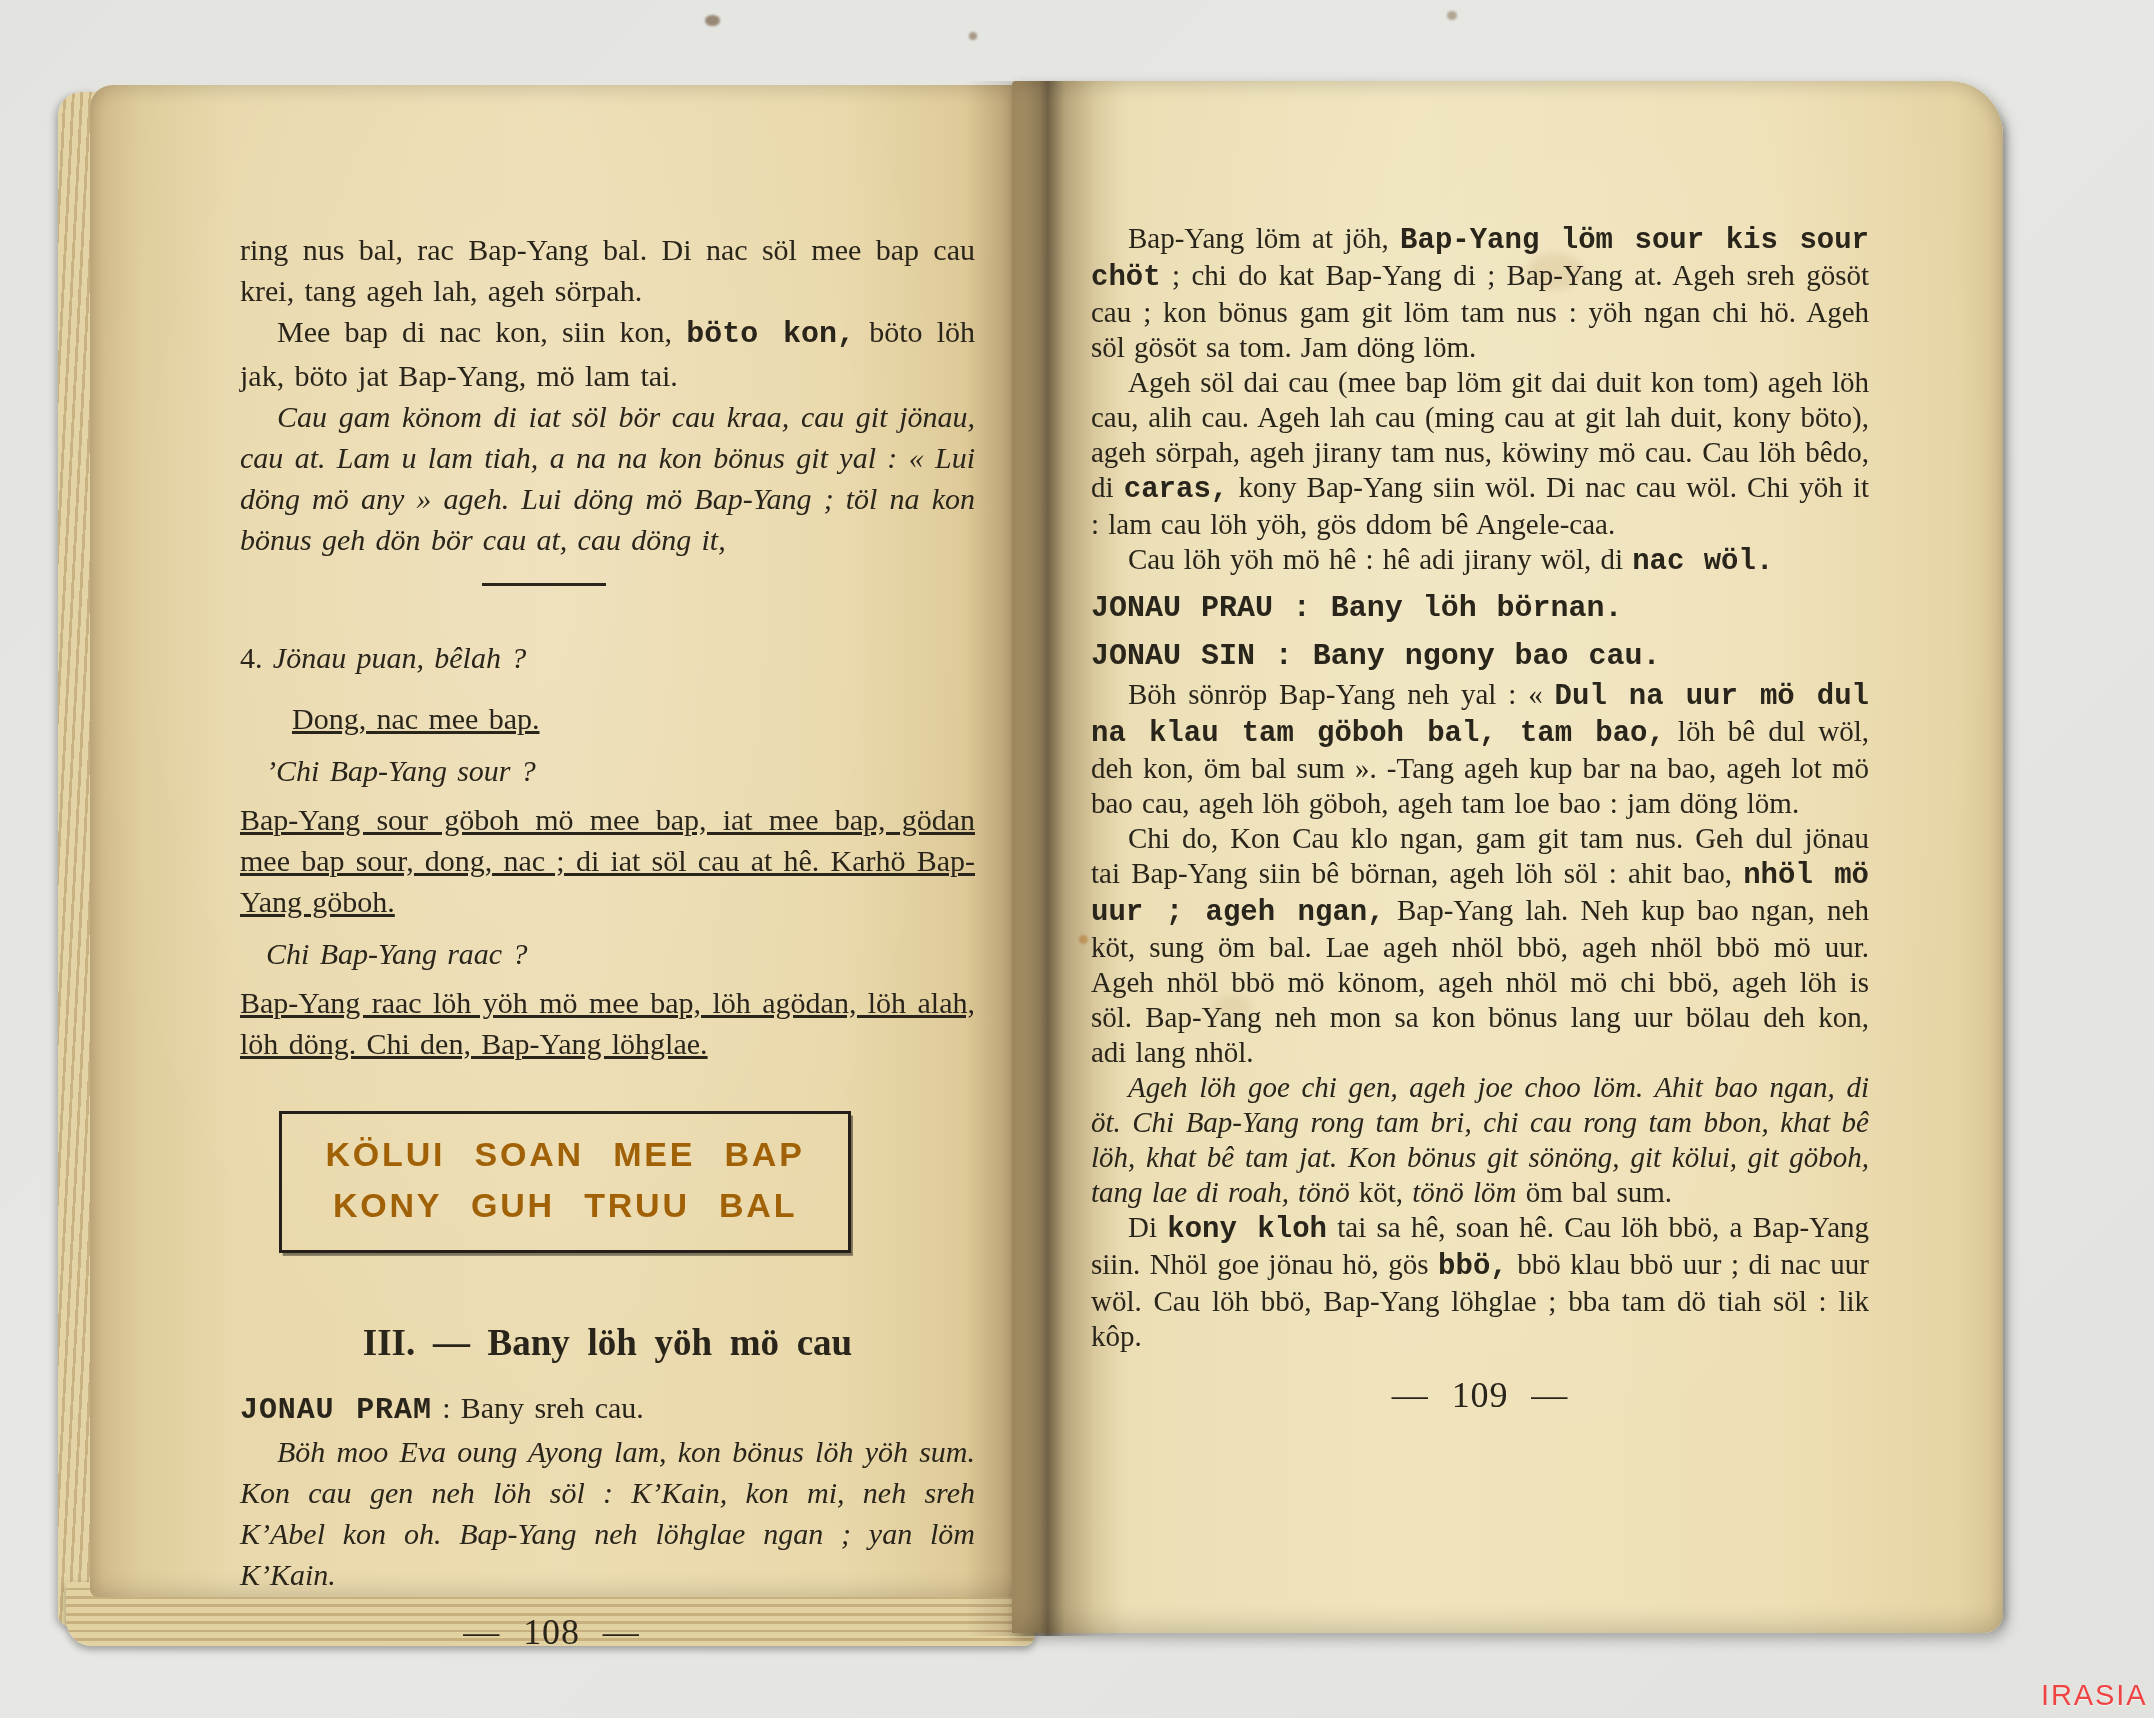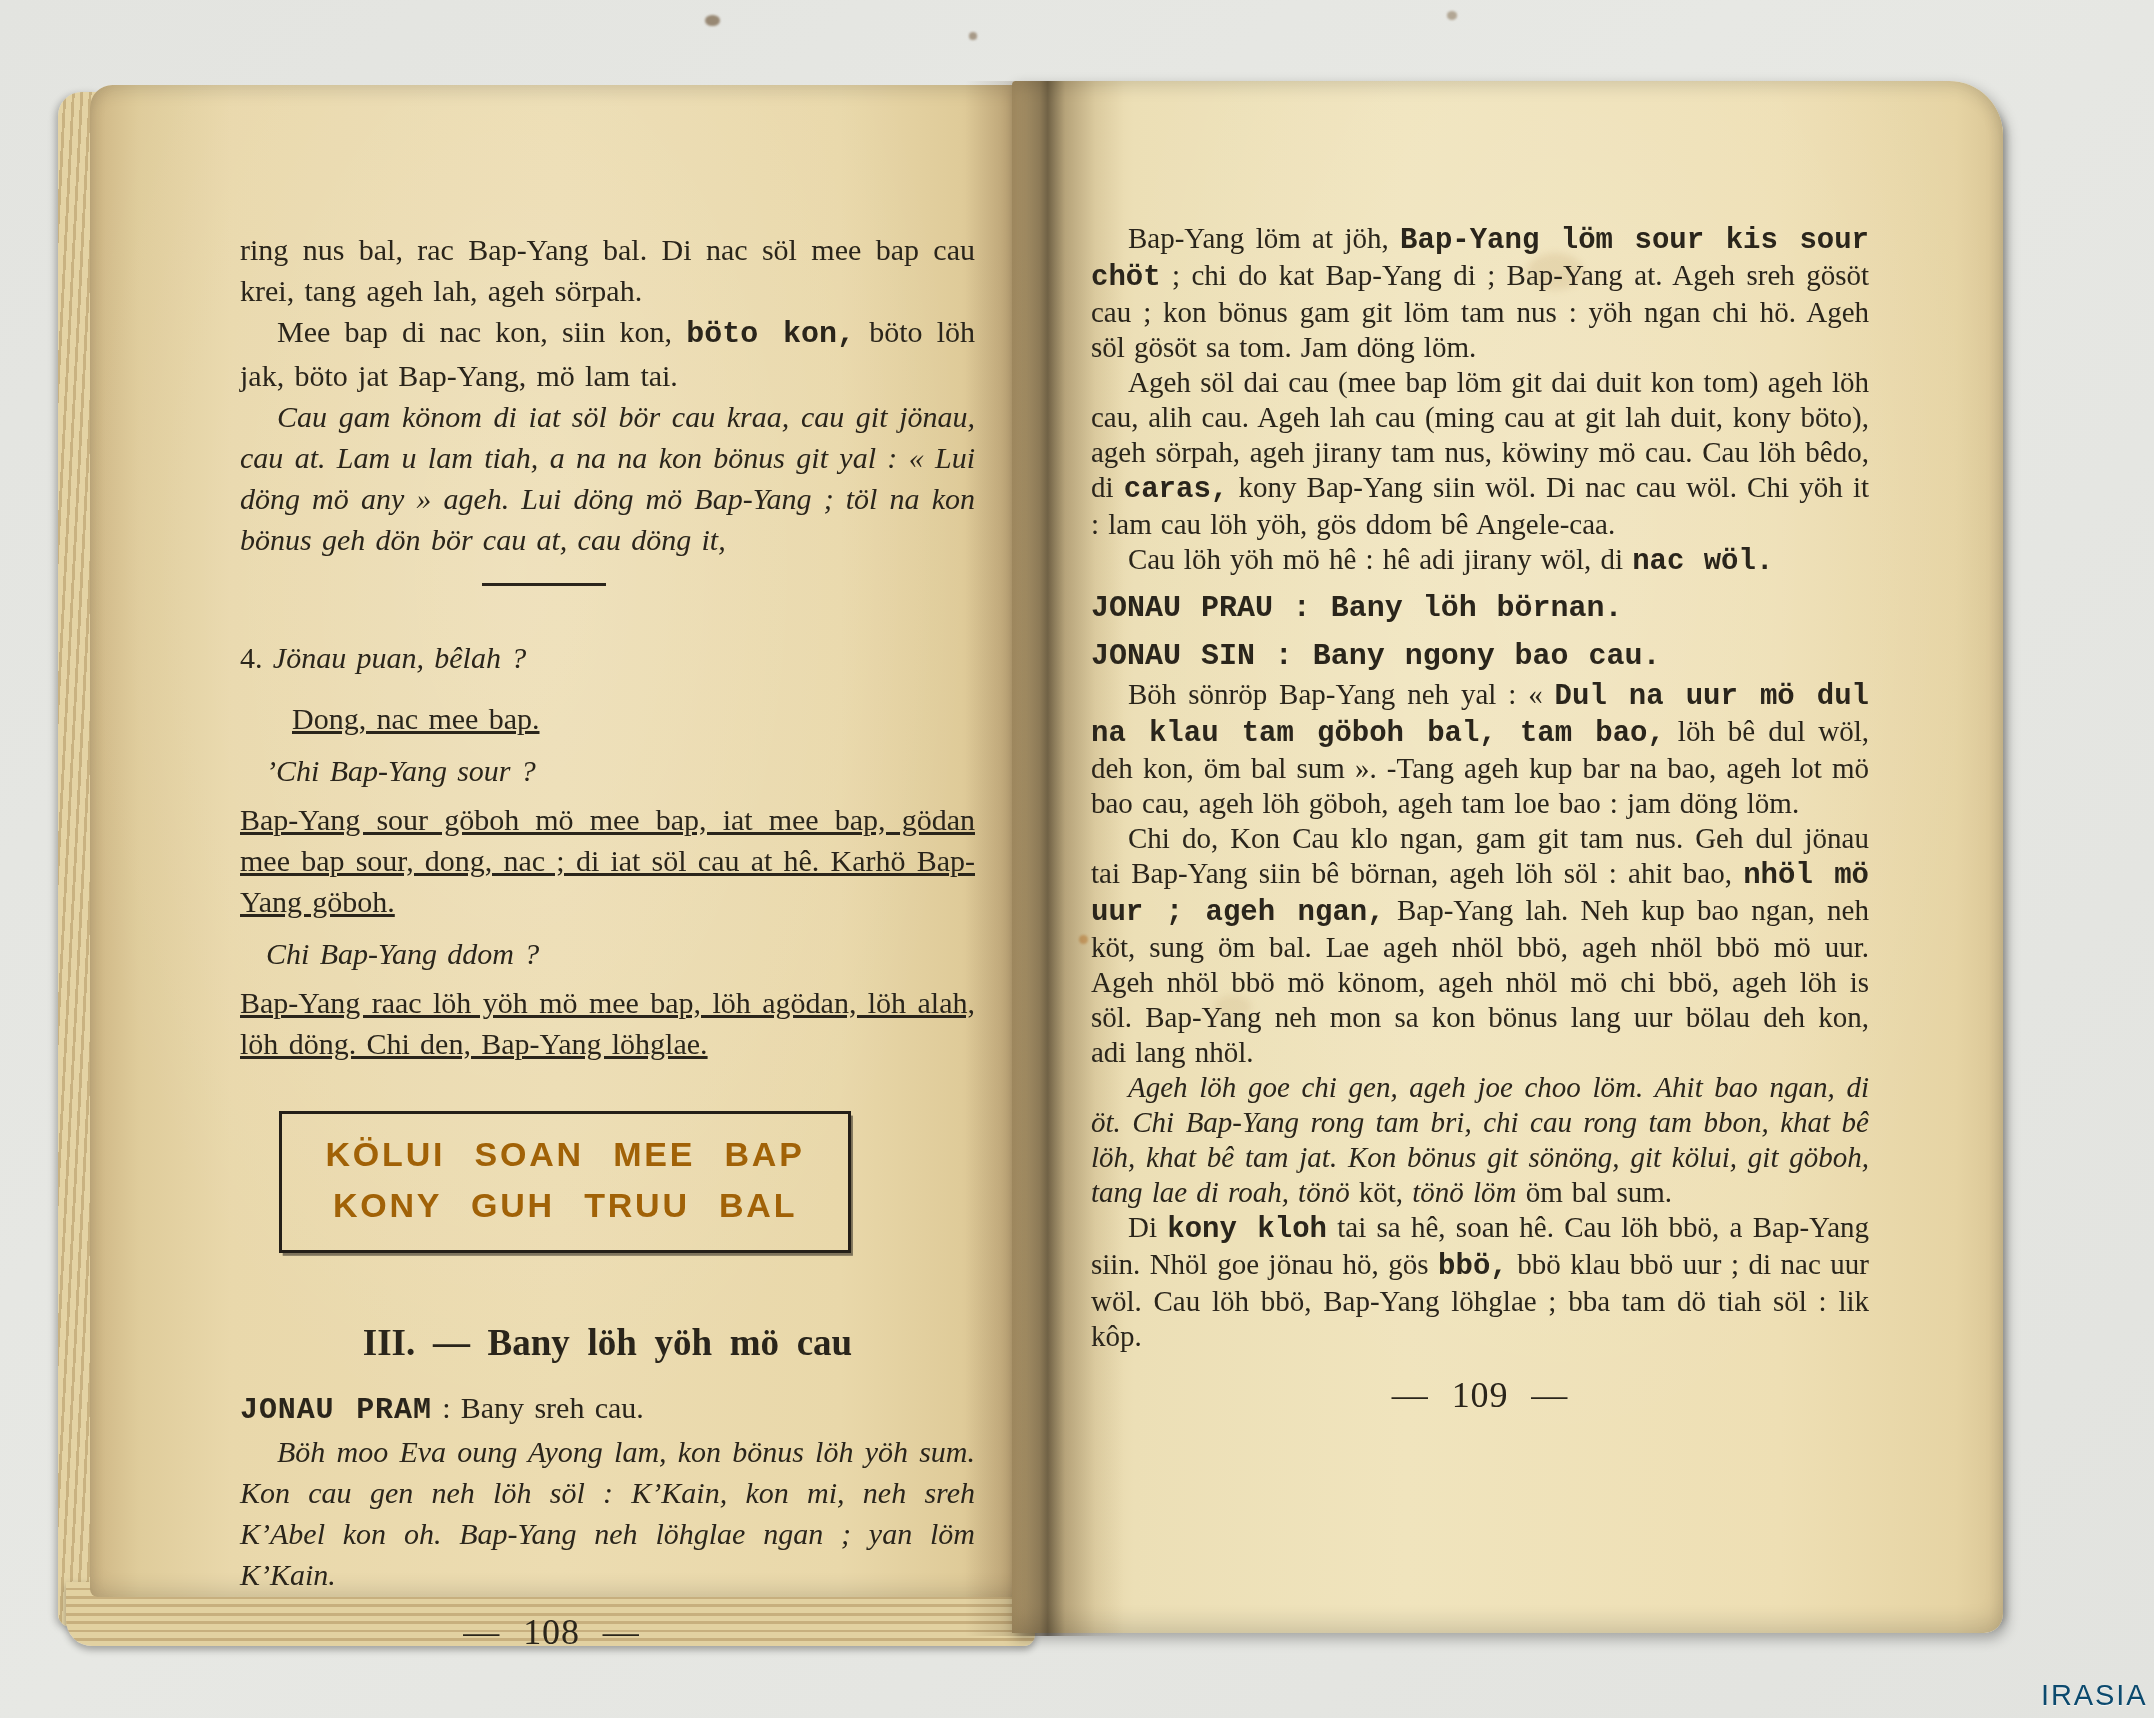--- a/index.html
+++ b/index.html
@@ -69,21 +69,21 @@
   }
   .heading{margin-top:69px;text-align:center;font-weight:700;font-size:37px;word-spacing:8.4px;}
   .col-left .dialog{margin-top:24px;}
   .col-left .dialog span.b{letter-spacing:0.9px;}
   .col-right .dialog{margin:9.4px 0 3.7px 0;font-size:30px;}
   .pagenum{margin-top:24px;text-align:center;font-size:36px;letter-spacing:0.9px;word-spacing:13px;}
   .col-left .pagenum{padding-right:112px;margin-top:17px;}
   .watermark{
     position:absolute;right:7.5px;bottom:5.6px;z-index:20;
     font-family:"Liberation Sans", sans-serif;font-size:29px;letter-spacing:1.9px;
-    color:#0c4a6e;text-shadow:0 0.9px 0.9px rgba(255,255,255,0.7);
+    color:#ef4444;text-shadow:0 0.9px 0.9px rgba(255,255,255,0.7);
   }
 </style>
 </head>
 <body>
 
 <div class="book">
   <div class="stack-left"></div>
   <div class="stack-bottom"></div>
   <div class="stack-right"></div>
   <div class="page-left"></div>
@@ -100,21 +100,21 @@
 
 <div id="left-col" class="col col-left">
     <p class="blk para"><span>ring nus bal, rac Bap-Yang bal. Di nac söl mee bap cau krei, tang ageh lah, ageh sörpah.</span></p>
     <p class="blk para indent"><span>Mee bap di nac kon, siin kon, </span><span class="b">böto kon,</span><span> böto löh jak, böto jat Bap-Yang, mö lam tai.</span></p>
     <p class="blk para indent"><span class="i">Cau gam könom di iat söl bör cau kraa, cau git jönau, cau at. Lam u lam tiah, a na na kon bönus git yal : « Lui döng mö any » ageh. Lui döng mö Bap-Yang ; töl na kon bönus geh dön bör cau at, cau döng it,</span></p>
     <div class="divider"></div>
     <p class="blk q0"><span>4. </span><span class="i">Jönau puan, bêlah ?</span></p>
     <p class="blk q1"><span>Dong, nac mee bap.</span></p>
     <p class="blk q2"><span class="i">’Chi Bap-Yang sour ?</span></p>
     <p class="blk para"><span>Bap-Yang sour göboh mö mee bap, iat mee bap, gödan mee bap sour, dong, nac ; di iat söl cau at hê. Karhö Bap-Yang göboh.</span></p>
-    <p class="blk q2"><span class="i">Chi Bap-Yang ddom ?</span></p>
+    <p class="blk q2"><span class="i">Chi Bap-Yang raac ?</span></p>
     <p class="blk para"><span>Bap-Yang raac löh yöh mö mee bap, löh agödan, löh alah, löh döng. Chi den, Bap-Yang löhglae.</span></p>
     <div class="heading-box">
       <div class="box-line">KÖLUI SOAN MEE BAP</div>
       <div class="box-line">KONY GUH TRUU BAL</div>
     </div>
     <p class="blk heading"><span>III. — Bany löh yöh mö cau</span></p>
     <p class="blk dialog"><span class="b">JONAU PRAM</span><span> : Bany sreh cau.</span></p>
     <p class="blk para indent"><span class="i">Böh moo Eva oung Ayong lam, kon bönus löh yöh sum. Kon cau gen neh löh söl : K’Kain, kon mi, neh sreh K’Abel kon oh. Bap-Yang neh löhglae ngan ; yan löm K’Kain.</span></p>
     <p class="blk pagenum"><span>— 108 —</span></p>
   </div>

